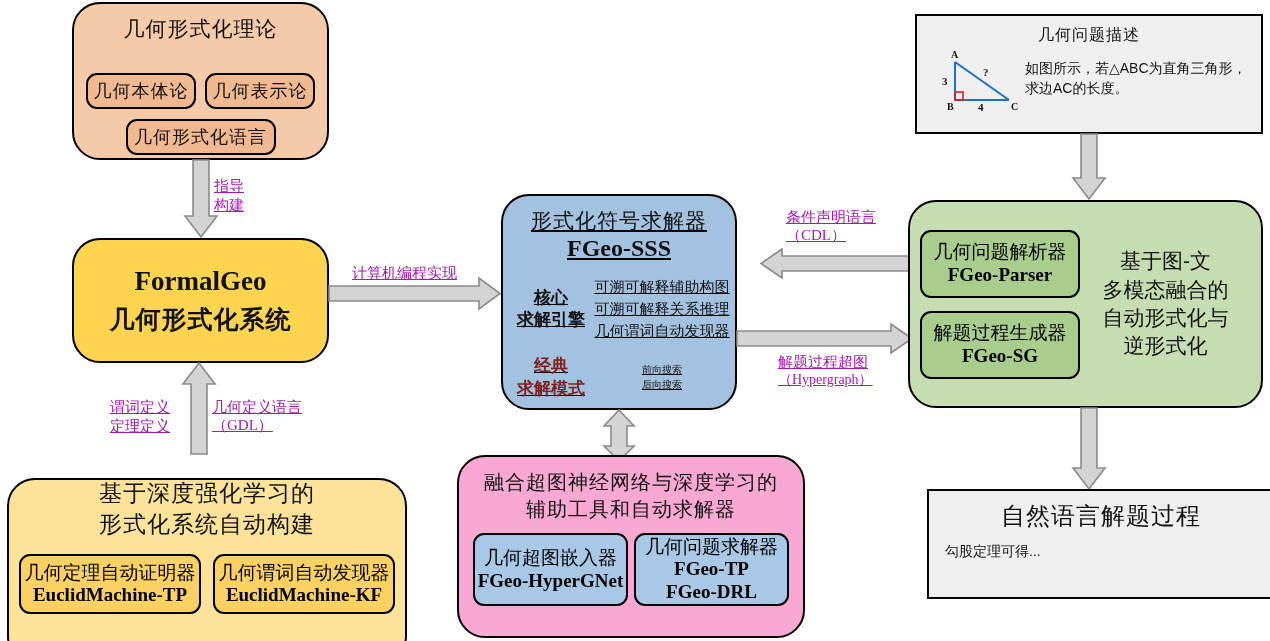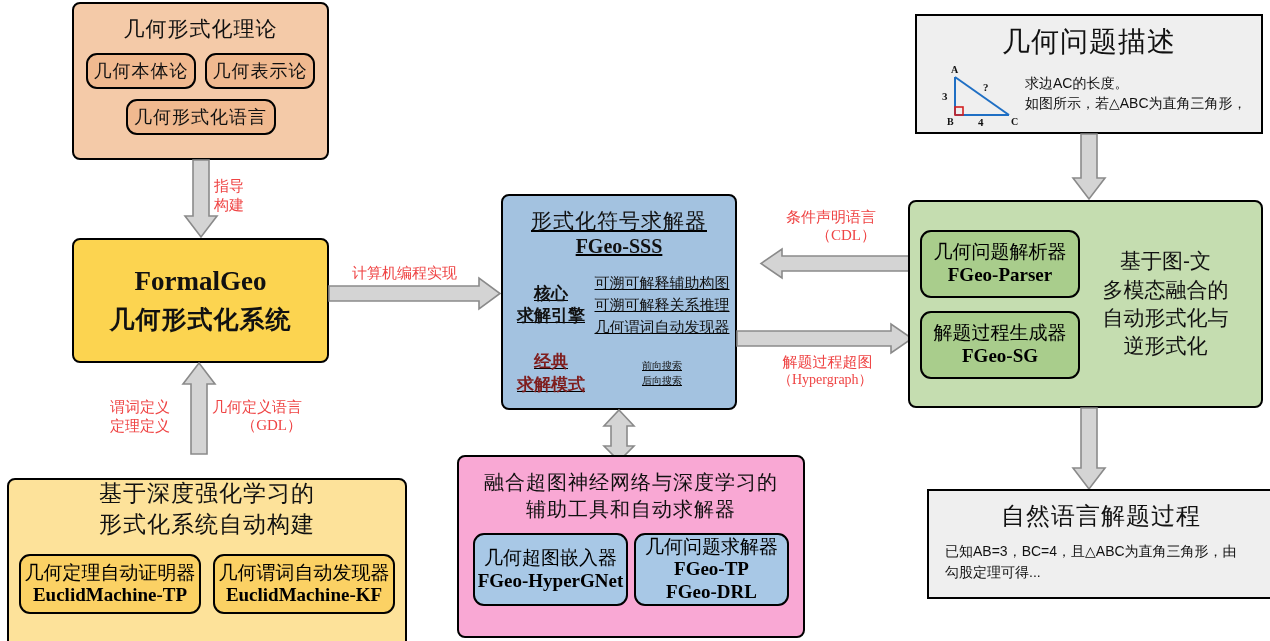--- a/index.html
+++ b/index.html
@@ -1,36 +1,36 @@
 <!DOCTYPE html>
 <html><head>
 <meta charset="utf-8">
 <style>
   html,body{margin:0;padding:0;background:#fff;}
   body{width:1270px;height:641px;font-family:"Liberation Sans","DejaVu Sans",sans-serif;}
   #stage{position:relative;width:1270px;height:641px;overflow:hidden;background:#ffffff;}
 
   .box{position:absolute;box-sizing:border-box;border:2.5px solid #000;display:flex;
        flex-direction:column;align-items:center;}
-  .rounded{border-radius:8px;}
+  .rounded{border-radius:28px;}
   .sq{border-radius:0;}
 
   .title-cn{font-size:21px;color:#111;line-height:1.2;text-align:center;letter-spacing:1px;}
   .title-cn-lg{font-size:23px;}
   .serif-b{font-family:"Liberation Serif","DejaVu Serif",serif;font-weight:bold;}
 
   .chip{box-sizing:border-box;border:2.5px solid #000;border-radius:11px;
         display:flex;flex-direction:column;align-items:center;justify-content:center;
         text-align:center;line-height:1.18;}
 
   
   .arrow{position:absolute;}
   .arrow svg{display:block;overflow:visible;}
 
-  .lbl{position:absolute;font-size:15px;color:#ef4444;line-height:1.28;text-align:right;white-space:nowrap;}
+  .lbl{position:absolute;font-size:15px;color:#a21caf;line-height:1.28;text-align:left;white-space:nowrap;text-decoration:underline;}
 
   
   .c-peach{background:#f4caa8;}
   .c-peach-d{background:#f0b98f;}
   .c-yellow{background:#fcd450;}
   .c-yellow-l{background:#fde29a;}
   .c-yellow-m{background:#fbd164;}
   .c-blue{background:#a3c2e0;text-decoration:underline;}
   .c-blue-l{background:#f9a8d4;}
   .c-blue-m{background:#a8c8e6;}
@@ -38,21 +38,21 @@
   .c-green-d{background:#a9cd8c;}
   .c-grey{background:#efefef;}
 </style>
 </head>
 <body>
 
 <div id="stage">
 
   <div class="box rounded c-peach" style="left:72px;top:2px;width:257px;height:158px;padding-top:12px;">
     <div class="title-cn">几何形式化理论</div>
-    <div style="display:flex;gap:9px;margin-top:12px;align-items:center;">
+    <div style="display:flex;gap:9px;margin-top:32px;align-items:center;">
       <div class="chip c-peach-d title-cn" style="width:110px;height:36px;font-size:18px;">
         <span>几何本体论</span>
       </div>
       <div class="chip c-peach-d title-cn" style="width:110px;height:36px;font-size:18px;">
         <span>几何表示论</span>
       </div>
     </div>
     <div style="display:flex;margin-top:10px;">
       <div class="chip c-peach-d title-cn" style="width:150px;height:36px;font-size:18px;">
         <span>几何形式化语言</span>
@@ -106,21 +106,21 @@
       </div>
       <div class="chip c-yellow-m" style="width:182px;height:60px;">
         <span style="font-size:19px;">几何谓词自动发现器</span>
         <span class="serif-b" style="font-size:19px;">EuclidMachine-KF</span>
       </div>
     </div>
   </div>
 
   <div class="box rounded c-blue" style="left:501px;top:194px;width:236px;height:216px;padding-top:12px;">
     <div class="title-cn">形式化符号求解器</div>
-    <div class="serif-b" style="font-size:20px;color:#111;margin-top:2px;">FGeo-SSS</div>
+    <div class="serif-b" style="font-size:24px;color:#111;margin-top:2px;">FGeo-SSS</div>
 
     <div style="display:flex;align-items:center;margin-top:14px;width:100%;padding-left:10px;box-sizing:border-box;">
       <div style="width:76px;text-align:center;font-size:17px;font-weight:bold;line-height:1.3;color:#111;">
         <div>核心</div>
         <div>求解引擎</div>
       </div>
       <div style="flex:1;text-align:center;font-size:15px;line-height:1.45;color:#111;">
         <div>可溯可解释辅助构图</div>
         <div>可溯可解释关系推理</div>
         <div>几何谓词自动发现器</div>
@@ -175,40 +175,40 @@
     <svg width="176" height="30" viewBox="0 0 176 30">
       <polygon points="0,7 154,7 154,0 175,14.5 154,29 154,22 0,22" fill="#d4d4d4" stroke="#8a8a8a" stroke-width="1.6"></polygon>
     </svg>
   </div>
   <div class="lbl" style="left:778px;top:352px;">
     <div>解题过程超图</div>
     <div style="font-family:'Liberation Serif',serif;font-size:14px;">（Hypergraph）</div>
   </div>
 
   <div class="box sq c-grey" style="left:915px;top:14px;width:348px;height:120px;align-items:stretch;">
-    <div class="title-cn" style="font-size:28px;margin-top:9px;text-align:center;">几何问题描述</div>
+    <div class="title-cn" style="font-size:16px;margin-top:9px;text-align:center;">几何问题描述</div>
     <div style="display:flex;align-items:flex-start;padding:4px 10px 0 12px;">
 
       <div style="width:96px;flex:0 0 96px;">
         <svg width="96" height="66" viewBox="0 0 96 66">
           <line x1="26" y1="14" x2="26" y2="52" stroke="#1f6fc4" stroke-width="2"></line>
           <line x1="26" y1="52" x2="80" y2="52" stroke="#1f6fc4" stroke-width="2"></line>
           <line x1="26" y1="14" x2="80" y2="52" stroke="#1f6fc4" stroke-width="2"></line>
           <rect x="26" y="44" width="8" height="8" fill="none" stroke="#d32020" stroke-width="1.6"></rect>
           <text x="22" y="10" font-size="10" font-weight="bold" font-family="Liberation Serif, serif" fill="#111">A</text>
           <text x="18" y="62" font-size="10" font-weight="bold" font-family="Liberation Serif, serif" fill="#111">B</text>
           <text x="82" y="62" font-size="10" font-weight="bold" font-family="Liberation Serif, serif" fill="#111">C</text>
           <text x="13" y="37" font-size="11" font-weight="bold" font-family="Liberation Serif, serif" fill="#111">3</text>
           <text x="49" y="63" font-size="11" font-weight="bold" font-family="Liberation Serif, serif" fill="#111">4</text>
           <text x="54" y="28" font-size="11" font-weight="bold" font-family="Liberation Serif, serif" fill="#111">?</text>
         </svg>
       </div>
       <div style="flex:1;font-size:14px;line-height:1.45;color:#111;padding-top:10px;">
+        <div>如图所示，若△ABC为直角三角形，</div>
         <div>求边AC的长度。</div>
-        <div>如图所示，若△ABC为直角三角形，</div>
       </div>
     </div>
   </div>
 
   <div class="arrow" style="left:1072px;top:134px;width:34px;height:66px;">
     <svg width="34" height="66" viewBox="0 0 34 66">
       <polygon points="9,0 25,0 25,44 33,44 17,65 1,44 9,44" fill="#d4d4d4" stroke="#8a8a8a" stroke-width="1.6"></polygon>
     </svg>
   </div>
 
@@ -234,18 +234,17 @@
 
   <div class="arrow" style="left:1072px;top:408px;width:34px;height:82px;">
     <svg width="34" height="82" viewBox="0 0 34 82">
       <polygon points="9,0 25,0 25,60 33,60 17,81 1,60 9,60" fill="#d4d4d4" stroke="#8a8a8a" stroke-width="1.6"></polygon>
     </svg>
   </div>
 
   <div class="box sq c-grey" style="left:915px;top:489px;width:348px;height:110px;align-items:stretch;margin-left:12px;">
     <div class="title-cn" style="font-size:24px;margin-top:11px;text-align:center;">自然语言解题过程</div>
     <div style="padding:10px 14px 0 16px;font-size:14px;line-height:1.5;color:#111;">
-      <div>已知AB=3，BC=4，且△ABC为直角三角形，由</div>
       <div>勾股定理可得...</div>
     </div>
   </div>
 
 </div>
 
 </body></html>

